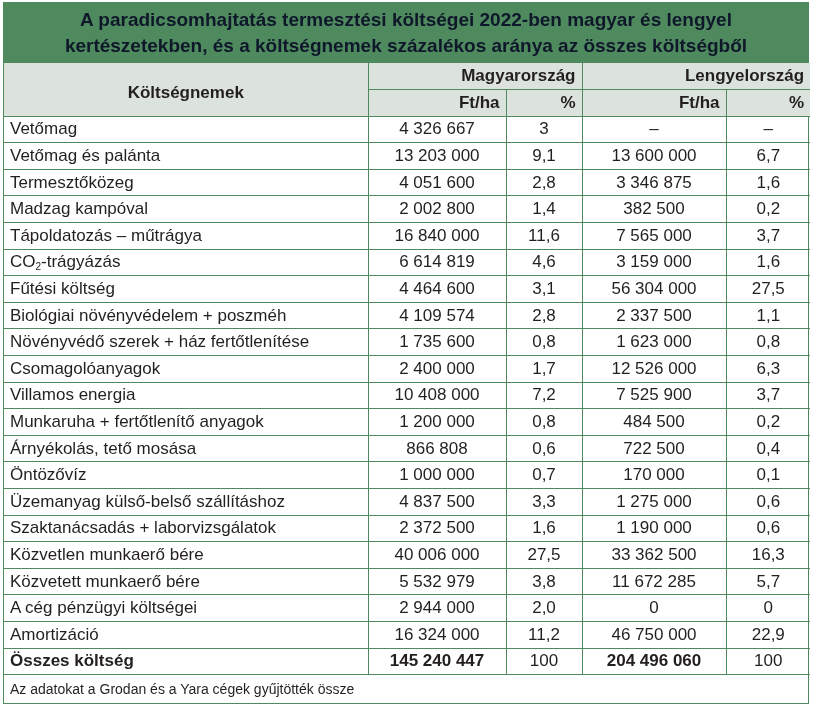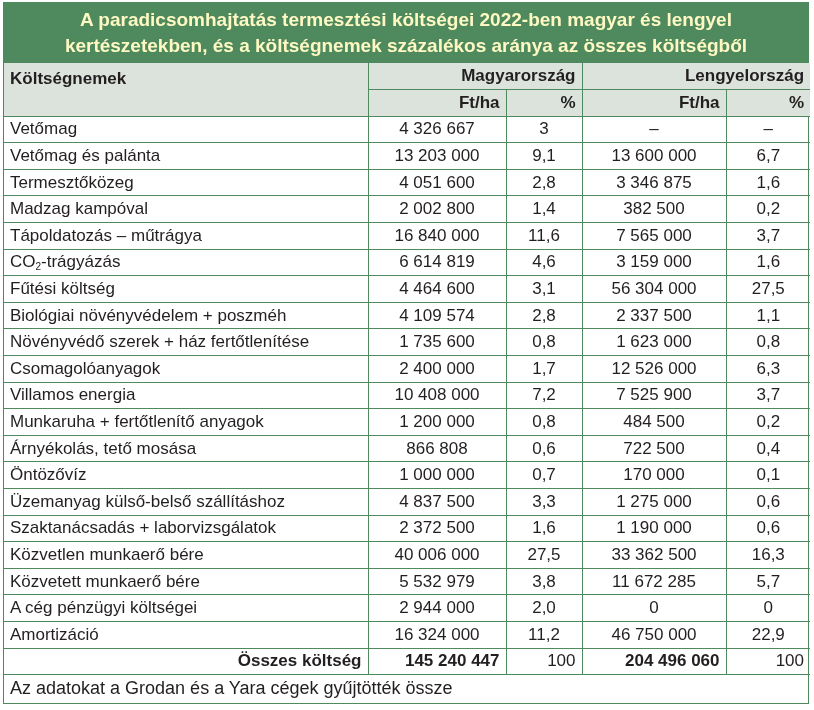--- a/index.html
+++ b/index.html
@@ -1,27 +1,27 @@
 <!DOCTYPE html>
 <html><head>
 <meta charset="utf-8">
 <style>
   html, body { margin: 0; padding: 0; background: #ffffff; }
   body { width: 814px; height: 710px; position: relative; font-family: "Liberation Sans", "DejaVu Sans", sans-serif; color: #231f20; }
   .wrap { position: absolute; left: 3px; top: 2px; width: 806px; border: 1.5px solid #4f8a5f; box-sizing: border-box; }
-  .title { background: #4f8a5f; color: #fef9c3; text-align: center; font-weight: bold; font-size: 19px; line-height: 26px; padding: 4px 10px 3px; height: 60px; box-sizing: border-box; }
+  .title { background: #4f8a5f; color: #0f172a; text-align: center; font-weight: bold; font-size: 19px; line-height: 26px; padding: 4px 10px 3px; height: 60px; box-sizing: border-box; }
   table { border-collapse: collapse; width: 100%; table-layout: fixed; }
   td, th { border: 1.2px solid #4f8a5f; font-size: 17px; height: 26.6px; padding: 0 6px; box-sizing: border-box; white-space: nowrap; overflow: hidden; }
   th { background: #dbe3dc; font-weight: bold; font-size: 17px; text-align: right; }
-  th.left { text-align: left; vertical-align: top; padding-top: 6px; }
+  th.left { text-align: center; vertical-align: top; padding-top: 20px; }
   td.name { text-align: left; }
   td.num { text-align: center; }
-  tr.total td { font-weight: normal; text-align: right; }
+  tr.total td { font-weight: normal; }
   tr.total td.bold { font-weight: bold; }
-  td.footer { font-size: 18px; height: 28px; text-align: left; }
+  td.footer { font-size: 14px; height: 28px; text-align: left; }
   table tr:first-child th { border-top: none; }
   table td:first-child, table th:first-child { border-left: none; }
   table td:last-child, table th:last-child { border-right: none; }
   table tr:last-child td { border-bottom: none; }
   sub { font-size: 10px; vertical-align: -3px; line-height: 0; }
 </style>
 </head>
 <body>
 
 <div class="wrap">

